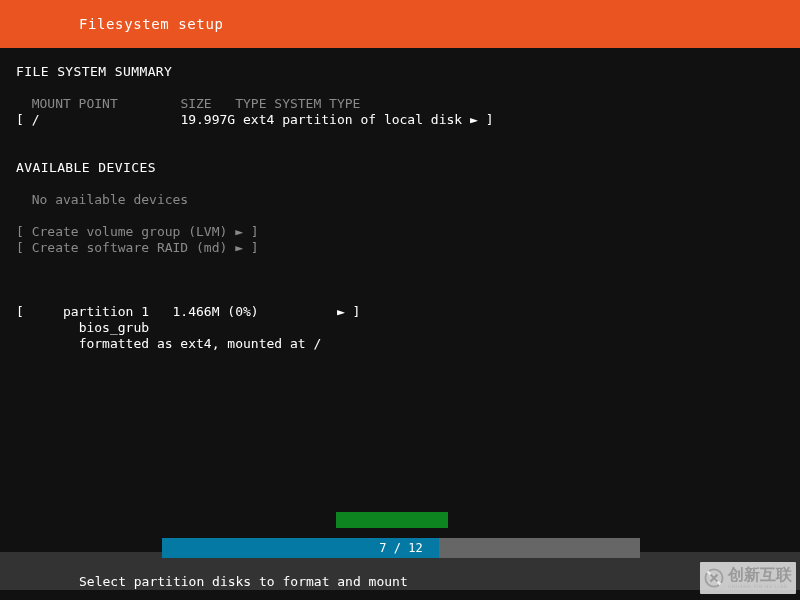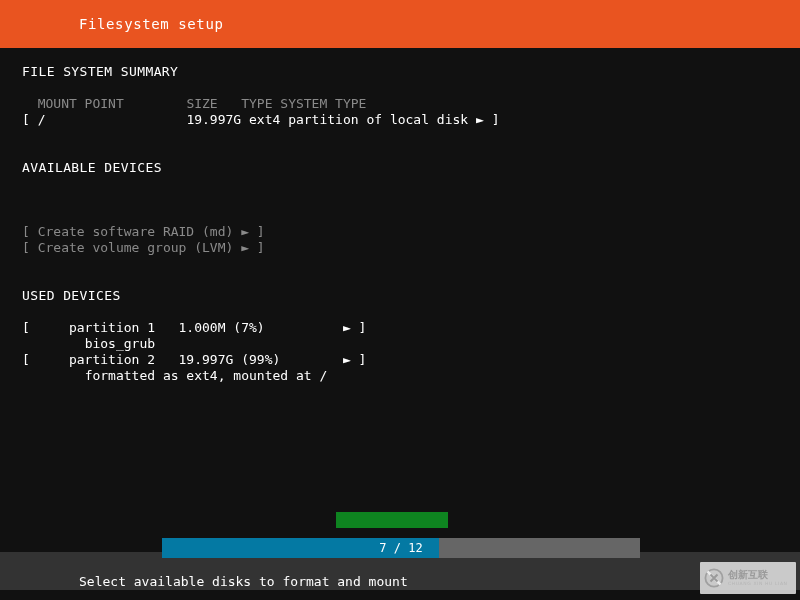--- a/index.html
+++ b/index.html
@@ -45,21 +45,20 @@
   
   .body-area {
     flex: 1 1 auto;
     position: relative;
     background: #111111;
     color: #ffffff;
     font-size: 13px;
     line-height: 16px;
     padding-top: 16px;
     box-sizing: border-box;
-    padding-left: 6px;
   }
 
   .row {
     white-space: pre;
     font-size: 13px;
     line-height: 16px;
     height: 16px;
     padding-left: 16px;
     color: #ffffff;
   }
@@ -180,21 +179,21 @@
     height: 22px;
     position: relative;
   }
   .wm-text {
     flex: 1 1 auto;
     margin-left: 3px;
     line-height: 1;
   }
   .wm-cn {
     font-family: "DejaVu Sans", sans-serif;
-    font-size: 10px;
+    font-size: 16px;
     font-weight: bold;
     color: #9a9a9a;
     letter-spacing: 0px;
     white-space: nowrap;
   }
   .wm-en {
     font-family: "DejaVu Sans", sans-serif;
     font-size: 4.5px;
     color: #b5b5b5;
     letter-spacing: 0.6px;
@@ -221,42 +220,40 @@
 
     <div class="row"><span class="bright">[</span><span> </span><span class="bright">/</span><span>                  </span><span class="bright">19.997G</span><span> </span><span class="bright">ext4</span><span> </span><span class="bright">partition of local disk</span><span> </span><span class="arrow">►</span><span> </span><span class="bright">]</span></div>
 
     <div class="row spacer">&nbsp;</div>
     <div class="row spacer">&nbsp;</div>
 
     <div class="row section-title">AVAILABLE DEVICES</div>
 
     <div class="row spacer">&nbsp;</div>
 
-    <div class="row"><span>  </span></div>
-
-    <div class="row spacer">&nbsp;</div>
+    <div class="row"><span>  </span><span class="dim">No available devices</span></div>
+
+    <div class="row spacer">&nbsp;</div>
+
+    <div class="row"><span class="dim">[</span><span class="dim"> </span><span class="dim">Create volume group (LVM)</span><span class="dim"> </span><span class="dim">►</span><span class="dim"> </span><span class="dim">]</span></div>
 
     <div class="row"><span class="dim">[</span><span class="dim"> </span><span class="dim">Create software RAID (md)</span><span class="dim"> </span><span class="dim">►</span><span class="dim"> </span><span class="dim">]</span></div>
 
-    <div class="row"><span class="dim">[</span><span class="dim"> </span><span class="dim">Create volume group (LVM)</span><span class="dim"> </span><span class="dim">►</span><span class="dim"> </span><span class="dim">]</span></div>
-
-    <div class="row spacer">&nbsp;</div>
-    <div class="row spacer">&nbsp;</div>
-
-    <div class="row section-title">USED DEVICES</div>
-
-    <div class="row spacer">&nbsp;</div>
-
-
-
-    <div class="row"><span class="bright">[</span><span>     </span><span class="bright">partition 1</span><span>   </span><span class="bright">1.000M (7%)</span><span>          </span><span class="arrow">►</span><span> </span><span class="bright">]</span></div>
+    <div class="row spacer">&nbsp;</div>
+    <div class="row spacer">&nbsp;</div>
+
+
+    <div class="row spacer">&nbsp;</div>
+
+
+
+    <div class="row"><span class="bright">[</span><span>     </span><span class="bright">partition 1</span><span>   </span><span class="bright">1.466M (0%)</span><span>          </span><span class="arrow">►</span><span> </span><span class="bright">]</span></div>
 
     <div class="row"><span>        </span><span class="bright">bios_grub</span></div>
 
-    <div class="row"><span class="bright">[</span><span>     </span><span class="bright">partition 2</span><span>   </span><span class="bright">19.997G (99%)</span><span>        </span><span class="arrow">►</span><span> </span><span class="bright">]</span></div>
 
     <div class="row"><span>        </span><span class="bright">formatted as ext4, mounted at /</span></div>
 
     <div class="buttons">
 
       <div class="btn selected">
         <div class="btn-inner">
           <span class="btn-bracket">[</span>
           <span class="btn-label">Done</span>
           <span class="btn-spacer"></span>
@@ -285,21 +282,21 @@
     </div>
   </div>
 
   <div class="footer">
 
     <div class="progress-wrap">
       <div class="progress-fill" id="progress-fill" style="width: 58%;"></div>
       <div class="progress-label">7 / 12</div>
     </div>
 
-    <div class="footer-hint">Select available disks to format and mount</div>
+    <div class="footer-hint">Select partition disks to format and mount</div>
   </div>
 
   <div class="bottom-strip"></div>
 
   <div class="watermark">
     <div class="wm-logo">
       <svg width="22" height="22" viewBox="0 0 22 22" aria-hidden="true">
         <circle cx="11" cy="11" r="8.6" fill="none" stroke="#a0a0a0" stroke-width="1.8"></circle>
         <path d="M4.4 4.4 L17.6 17.6" stroke="#ebebeb" stroke-width="2.6" fill="none"></path>
         <path d="M7.5 7.5 L14.5 14.5 M14.5 7.5 L7.5 14.5" stroke="#9a9a9a" stroke-width="2" fill="none"></path>

